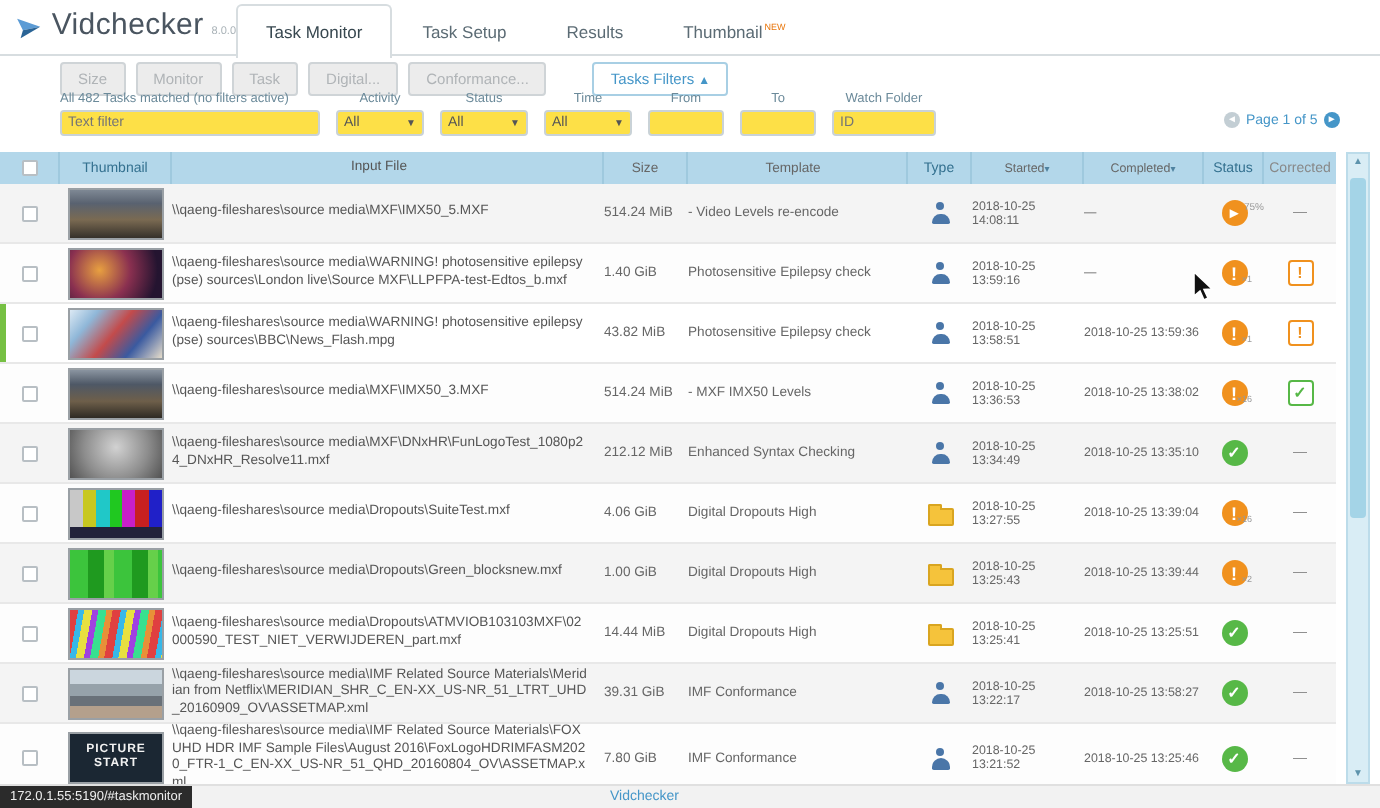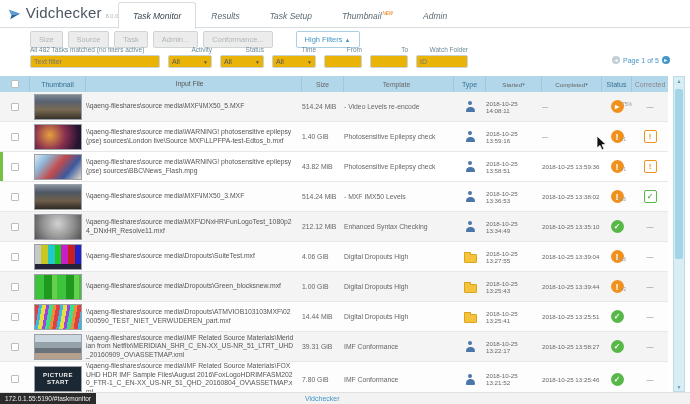--- a/index.html
+++ b/index.html
@@ -9,38 +9,38 @@
 
   
   .topnav { position:absolute; top:0; left:0; right:0; height:28px; background:#fff;
     border-bottom:1px solid #d7dde0; display:flex; align-items:center; }
   .brand { display:flex; align-items:baseline; gap:4px; padding-left:8px; width:118px; }
   .brand svg { align-self:center; }
   .brand-name { font-size:15px; color:#4a5560; letter-spacing:.2px; }
   .brand-ver { font-size:5.5px; color:#aab3b8; }
   .tabs { display:flex; height:28px; align-items:flex-end; }
   .tab { position:relative; font-size:8.5px; color:#5b6b74; padding:8px 14px 7px;
-    cursor:pointer; border:1px solid transparent; border-bottom:none;font-style:italic; }
+    cursor:pointer; border:1px solid transparent; border-bottom:none; }
   .tab.active { background:#fff; border-color:#d7dde0; border-radius:3px 3px 0 0;
     color:#37474f; margin-bottom:-1px; padding-bottom:8px; }
   .tab sup { color:#e8750a; font-size:4.5px; margin-left:1px; }
 
   
   .toolbar { position:absolute; top:31px; left:30px; display:flex; gap:5px; align-items:center; }
   .btn { font-size:7.5px; padding:3px 8px; border:1px solid #cfd4d7; border-radius:2px;
     background:#ececec; color:#b0b4b7; }
   .btn-active { background:#fff; border:1px solid #a8cfe4; color:#4596c8; margin-left:18px; }
   .caret-up { font-size:6px; }
 
   
   .filters { position:absolute; top:46px; left:30px; width:460px; height:30px; }
-  .f-group { position:absolute; top:0; display:flex; flex-direction:column; align-items:flex-end; }
+  .f-group { position:absolute; top:0; display:flex; flex-direction:column; align-items:center; }
   .f-label { font-size:6.5px; color:#6b8a9a; margin-bottom:2px; white-space:nowrap; }
   .f-input, .f-select { height:13px; border:1px solid #c9d2d7; border-radius:2px;
-    font-size:7px; color:#555; padding:0 3px; background:#eab308; }
+    font-size:7px; color:#555; padding:0 3px; background:#fde047; }
   .f-select { display:flex; align-items:center; justify-content:space-between; }
   .f-select .chev { color:#555; font-size:5px; margin-left:4px; }
   .pagination { position:absolute; top:56px; left:612px; display:flex; align-items:center;
     gap:3px; font-size:7px; color:#4596c8; }
   .pg-btn { width:8px; height:8px; border-radius:50%; font-size:5px; line-height:8px;
     text-align:center; color:#fff; }
   .pg-prev { background:#c3ced4; }
   .pg-next { background:#4596c8; }
 
   
@@ -146,34 +146,33 @@
     <div class="brand">
       <svg width="22" height="20" viewBox="0 0 24 22">
         <path d="M1 3 L21 10 L6 13 Z" fill="#5b9bd5"></path>
         <path d="M6 13 L21 10 L4 20 Z" fill="#2a6496"></path>
       </svg>
       <span class="brand-name">Vidchecker</span>
       <span class="brand-ver">8.0.0</span>
     </div>
     <div class="tabs">
       <div class="tab active"><span>Task Monitor</span></div>
+      <div class="tab"><span>Task Setup</span></div>
       <div class="tab"><span>Results</span></div>
-      <div class="tab"><span>Task Setup</span></div>
       <div class="tab"><span>Thumbnail</span><sup>NEW</sup></div>
-      <div class="tab"><span>Admin</span></div>
     </div>
   </div>
 
   <div class="toolbar">
     <button class="btn" disabled="">Size</button>
-    <button class="btn" disabled="">Source</button>
+    <button class="btn" disabled="">Monitor</button>
     <button class="btn" disabled="">Task</button>
-    <button class="btn" disabled="">Admin...</button>
+    <button class="btn" disabled="">Digital...</button>
     <button class="btn" disabled="">Conformance...</button>
-    <button class="btn btn-active"><span>High Filters</span> <span class="caret-up">▲</span></button>
+    <button class="btn btn-active"><span>Tasks Filters</span> <span class="caret-up">▲</span></button>
   </div>
 
   <div class="filters">
     <div class="f-group" style="left:0; align-items:flex-start;">
       <div class="f-label">All 482 Tasks matched (no filters active)</div>
       <input class="f-input" style="width: 130px;" placeholder="Text filter">
     </div>
     <div class="f-group" style="left:138px;">
       <div class="f-label">Activity</div>
       <div class="f-select" style="width:44px;">

